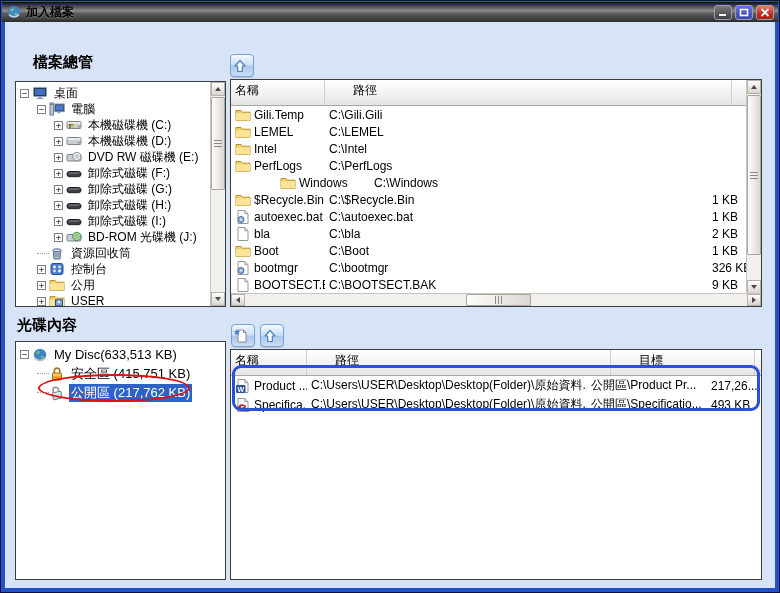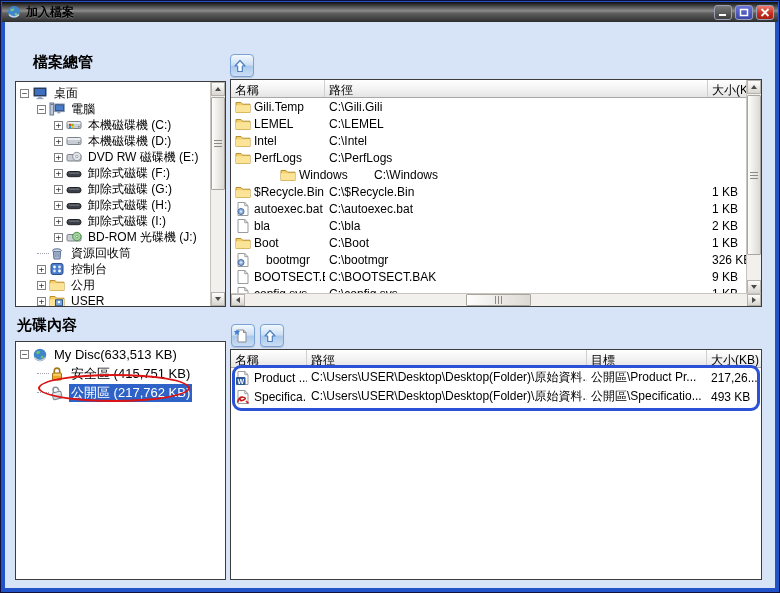--- a/index.html
+++ b/index.html
@@ -50,23 +50,23 @@
   .expander { width:9px; height:9px; border:1px solid #808080; background:#fff; flex:0 0 9px;
     font-size:9px; line-height:7px; text-align:center; color:#333; margin-right:3px;
     font-family:"DejaVu Sans Mono",monospace; }
   .guide { width:12px; border-top:1px dotted #9fa6b0; flex:0 0 12px; }
   .icon { width:16px; height:16px; flex:0 0 16px; margin-right:4px; display:inline-block; }
   .icon svg { width:16px; height:16px; display:block; }
   .tree-label { padding:0 2px; }
   .tree-label.sel { background:#2e62c6; color:#fff; }
 
   
-  .list-header { display:flex; height:18px;
+  .list-header { display:flex; height:26px;
     background:linear-gradient(#ffffff,#f2f2f2 55%,#e4e4e4);
-    border-bottom:1px solid #a8a8a8; }
+    border-bottom:1px solid #a8a8a8;gap:24px; }
   .hcell { padding:2px 4px; border-right:1px solid #cfcfcf; overflow:hidden; white-space:nowrap; }
   .list-row { display:flex; align-items:center; white-space:nowrap; }
   #explorer-list-panel .list-row { height:17px; }
   #disc-list-panel .list-row { height:19px; }
   .cell { padding:0 4px; overflow:hidden; white-space:nowrap; display:flex; align-items:center; }
   .cell .icon { margin-right:3px; }
 
   
   .sb-v { position:absolute; width:15px; background:#f2f0ec; border-left:1px solid #c8c5bf; }
   .sb-h { position:absolute; height:13px; background:#f2f0ec; border-top:1px solid #c8c5bf; }
@@ -462,21 +462,21 @@
             <span>Boot</span>
           </div>
           <div class="cell" style="width: 383px; flex: 0 0 383px;">
             <span>C:\Boot</span>
           </div>
           <div class="cell" style="width: 54px; flex: 0 0 54px;">
             <span>1 KB</span>
           </div>
         </div>
         <div class="list-row">
-          <div class="cell" style="width: 94px; flex: 0 0 94px; gap: 12px;">
+          <div class="cell" style="width: 94px; flex: 0 0 94px;">
             <span class="icon">
               <svg viewBox="0 0 16 16" xmlns="http://www.w3.org/2000/svg">
                 <path d="M3 1.5 H9.8 L13 4.7 V14.5 H3 Z" fill="#fff" stroke="#9a9a9a"></path>
                 <path d="M9.8 1.5 V4.7 H13" fill="none" stroke="#9a9a9a"></path>
                 <circle cx="6" cy="10.5" r="3" fill="#8fb4e2" stroke="#47699a"></circle>
                 <circle cx="6" cy="10.5" r="1" fill="#e8f0fa"></circle>
               </svg>
             </span>
             <span>bootmgr</span>
           </div>

